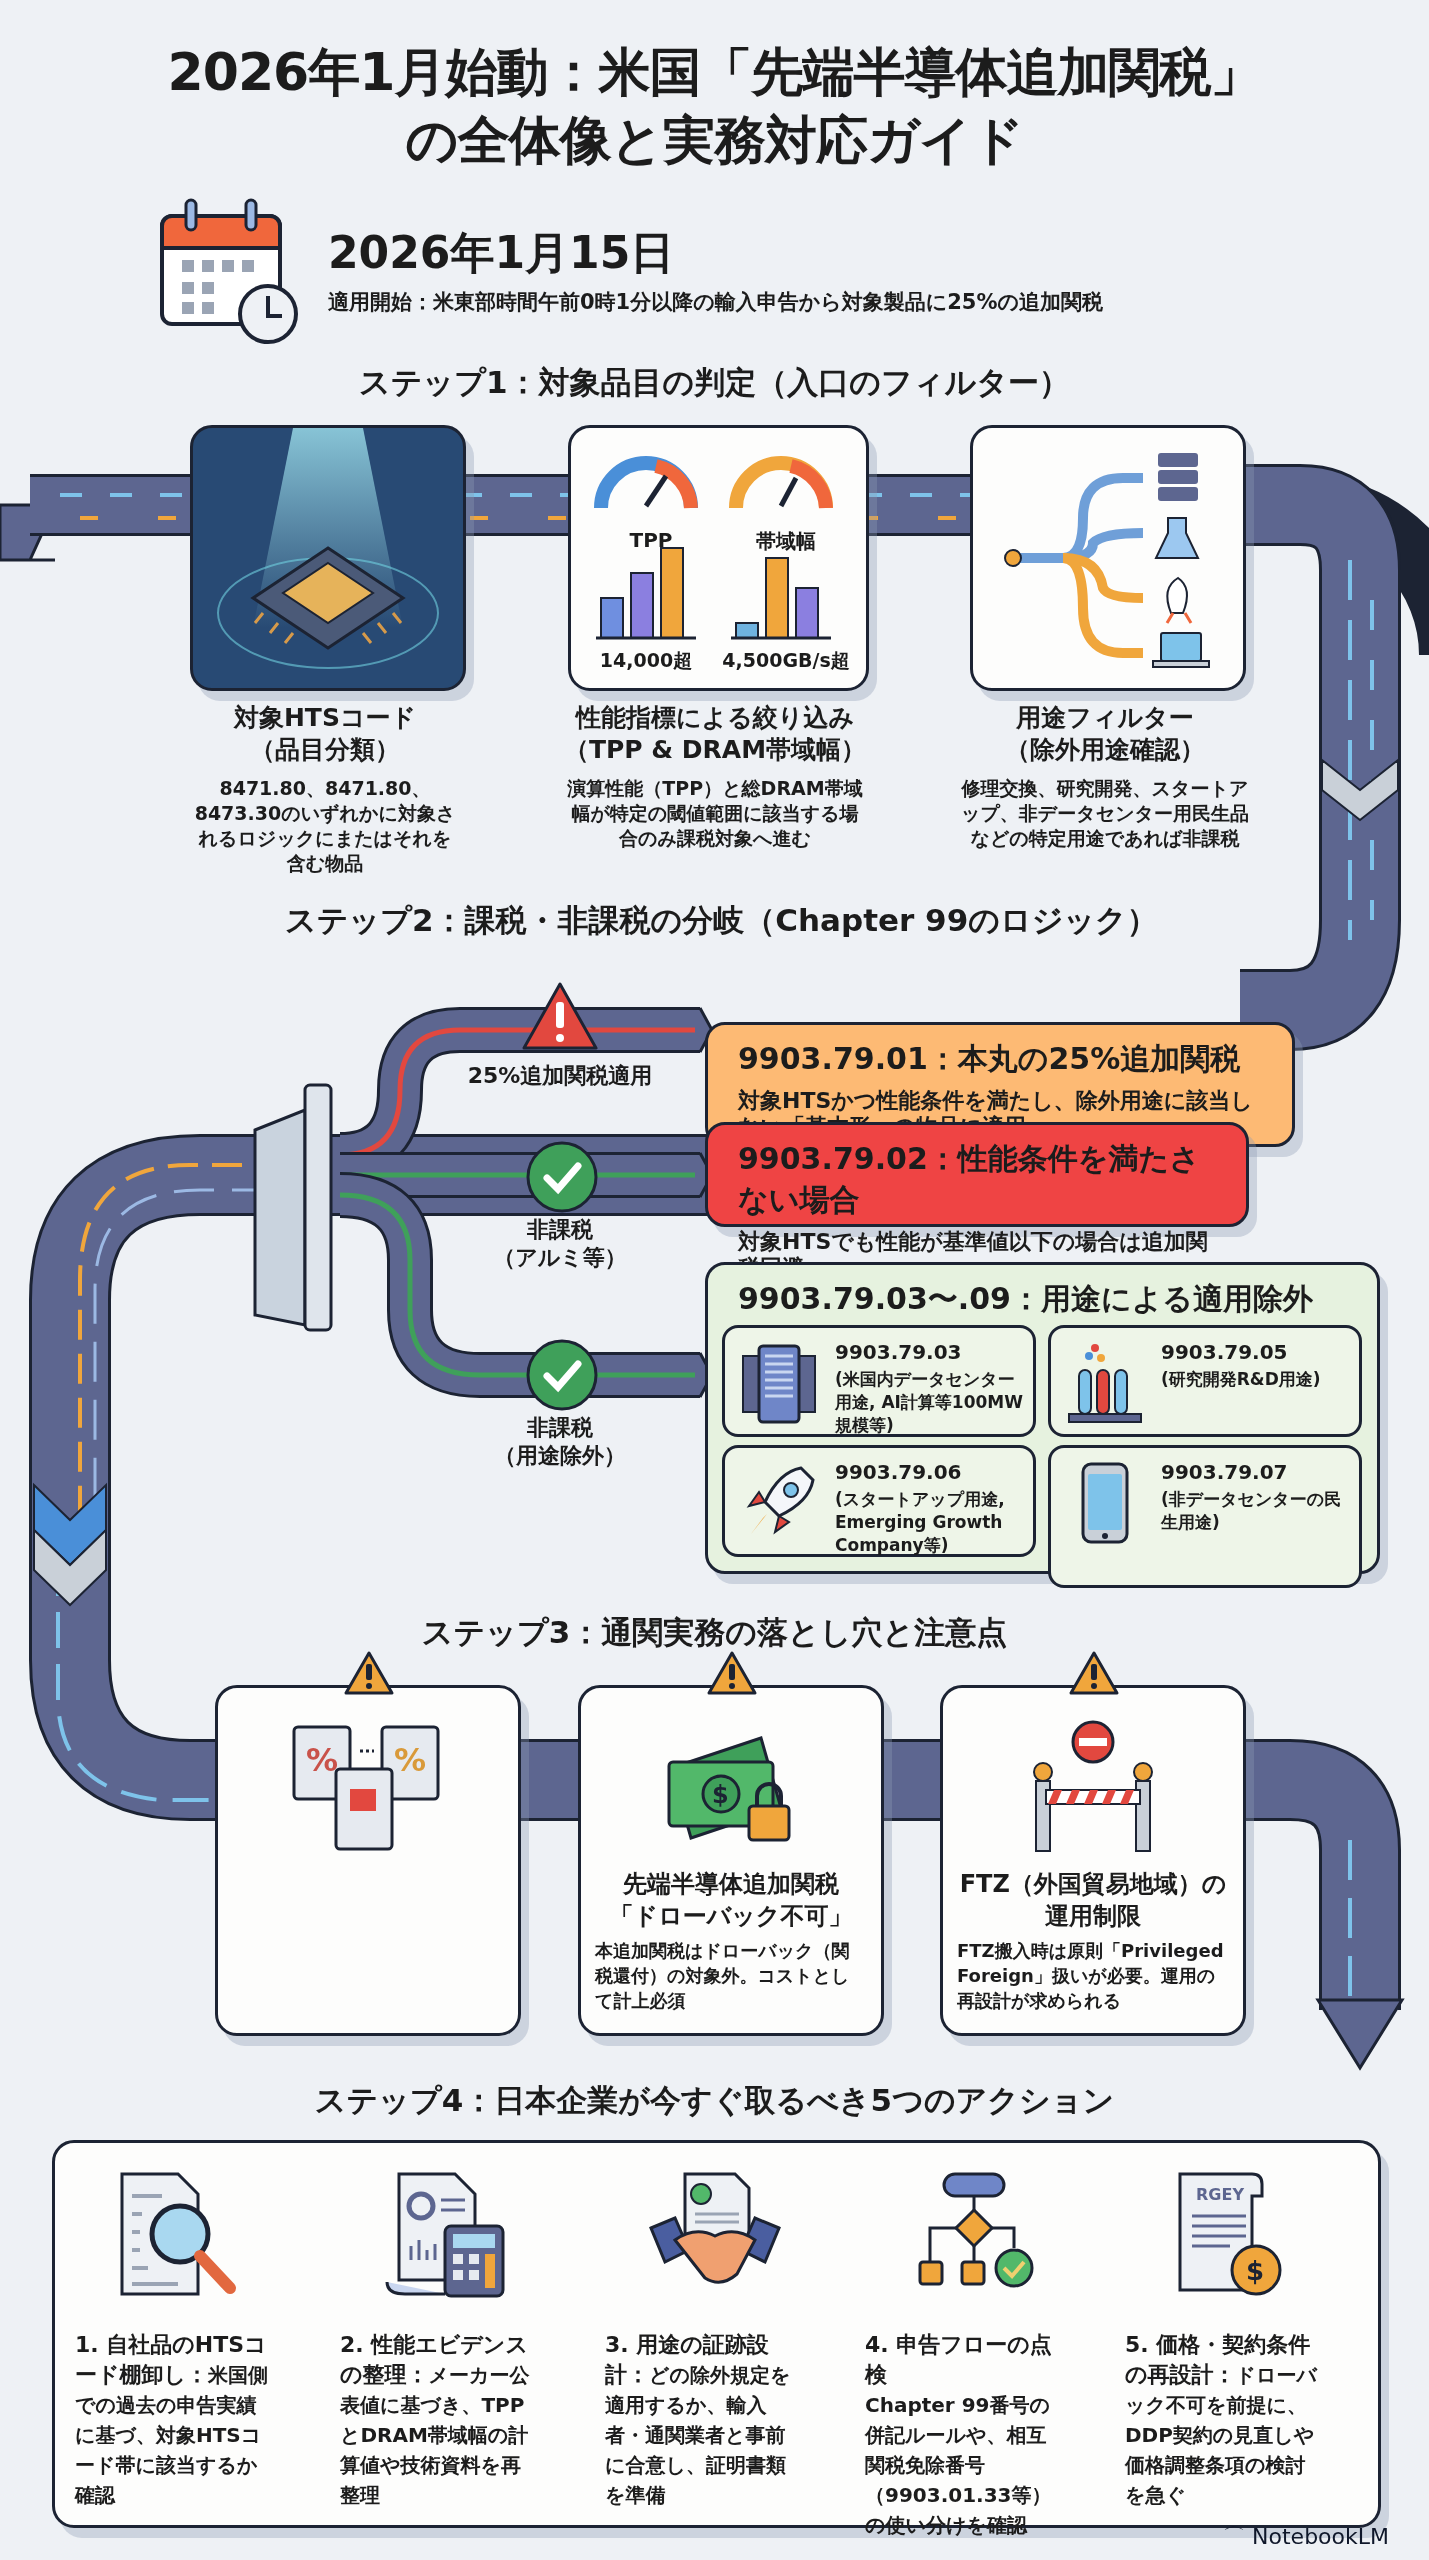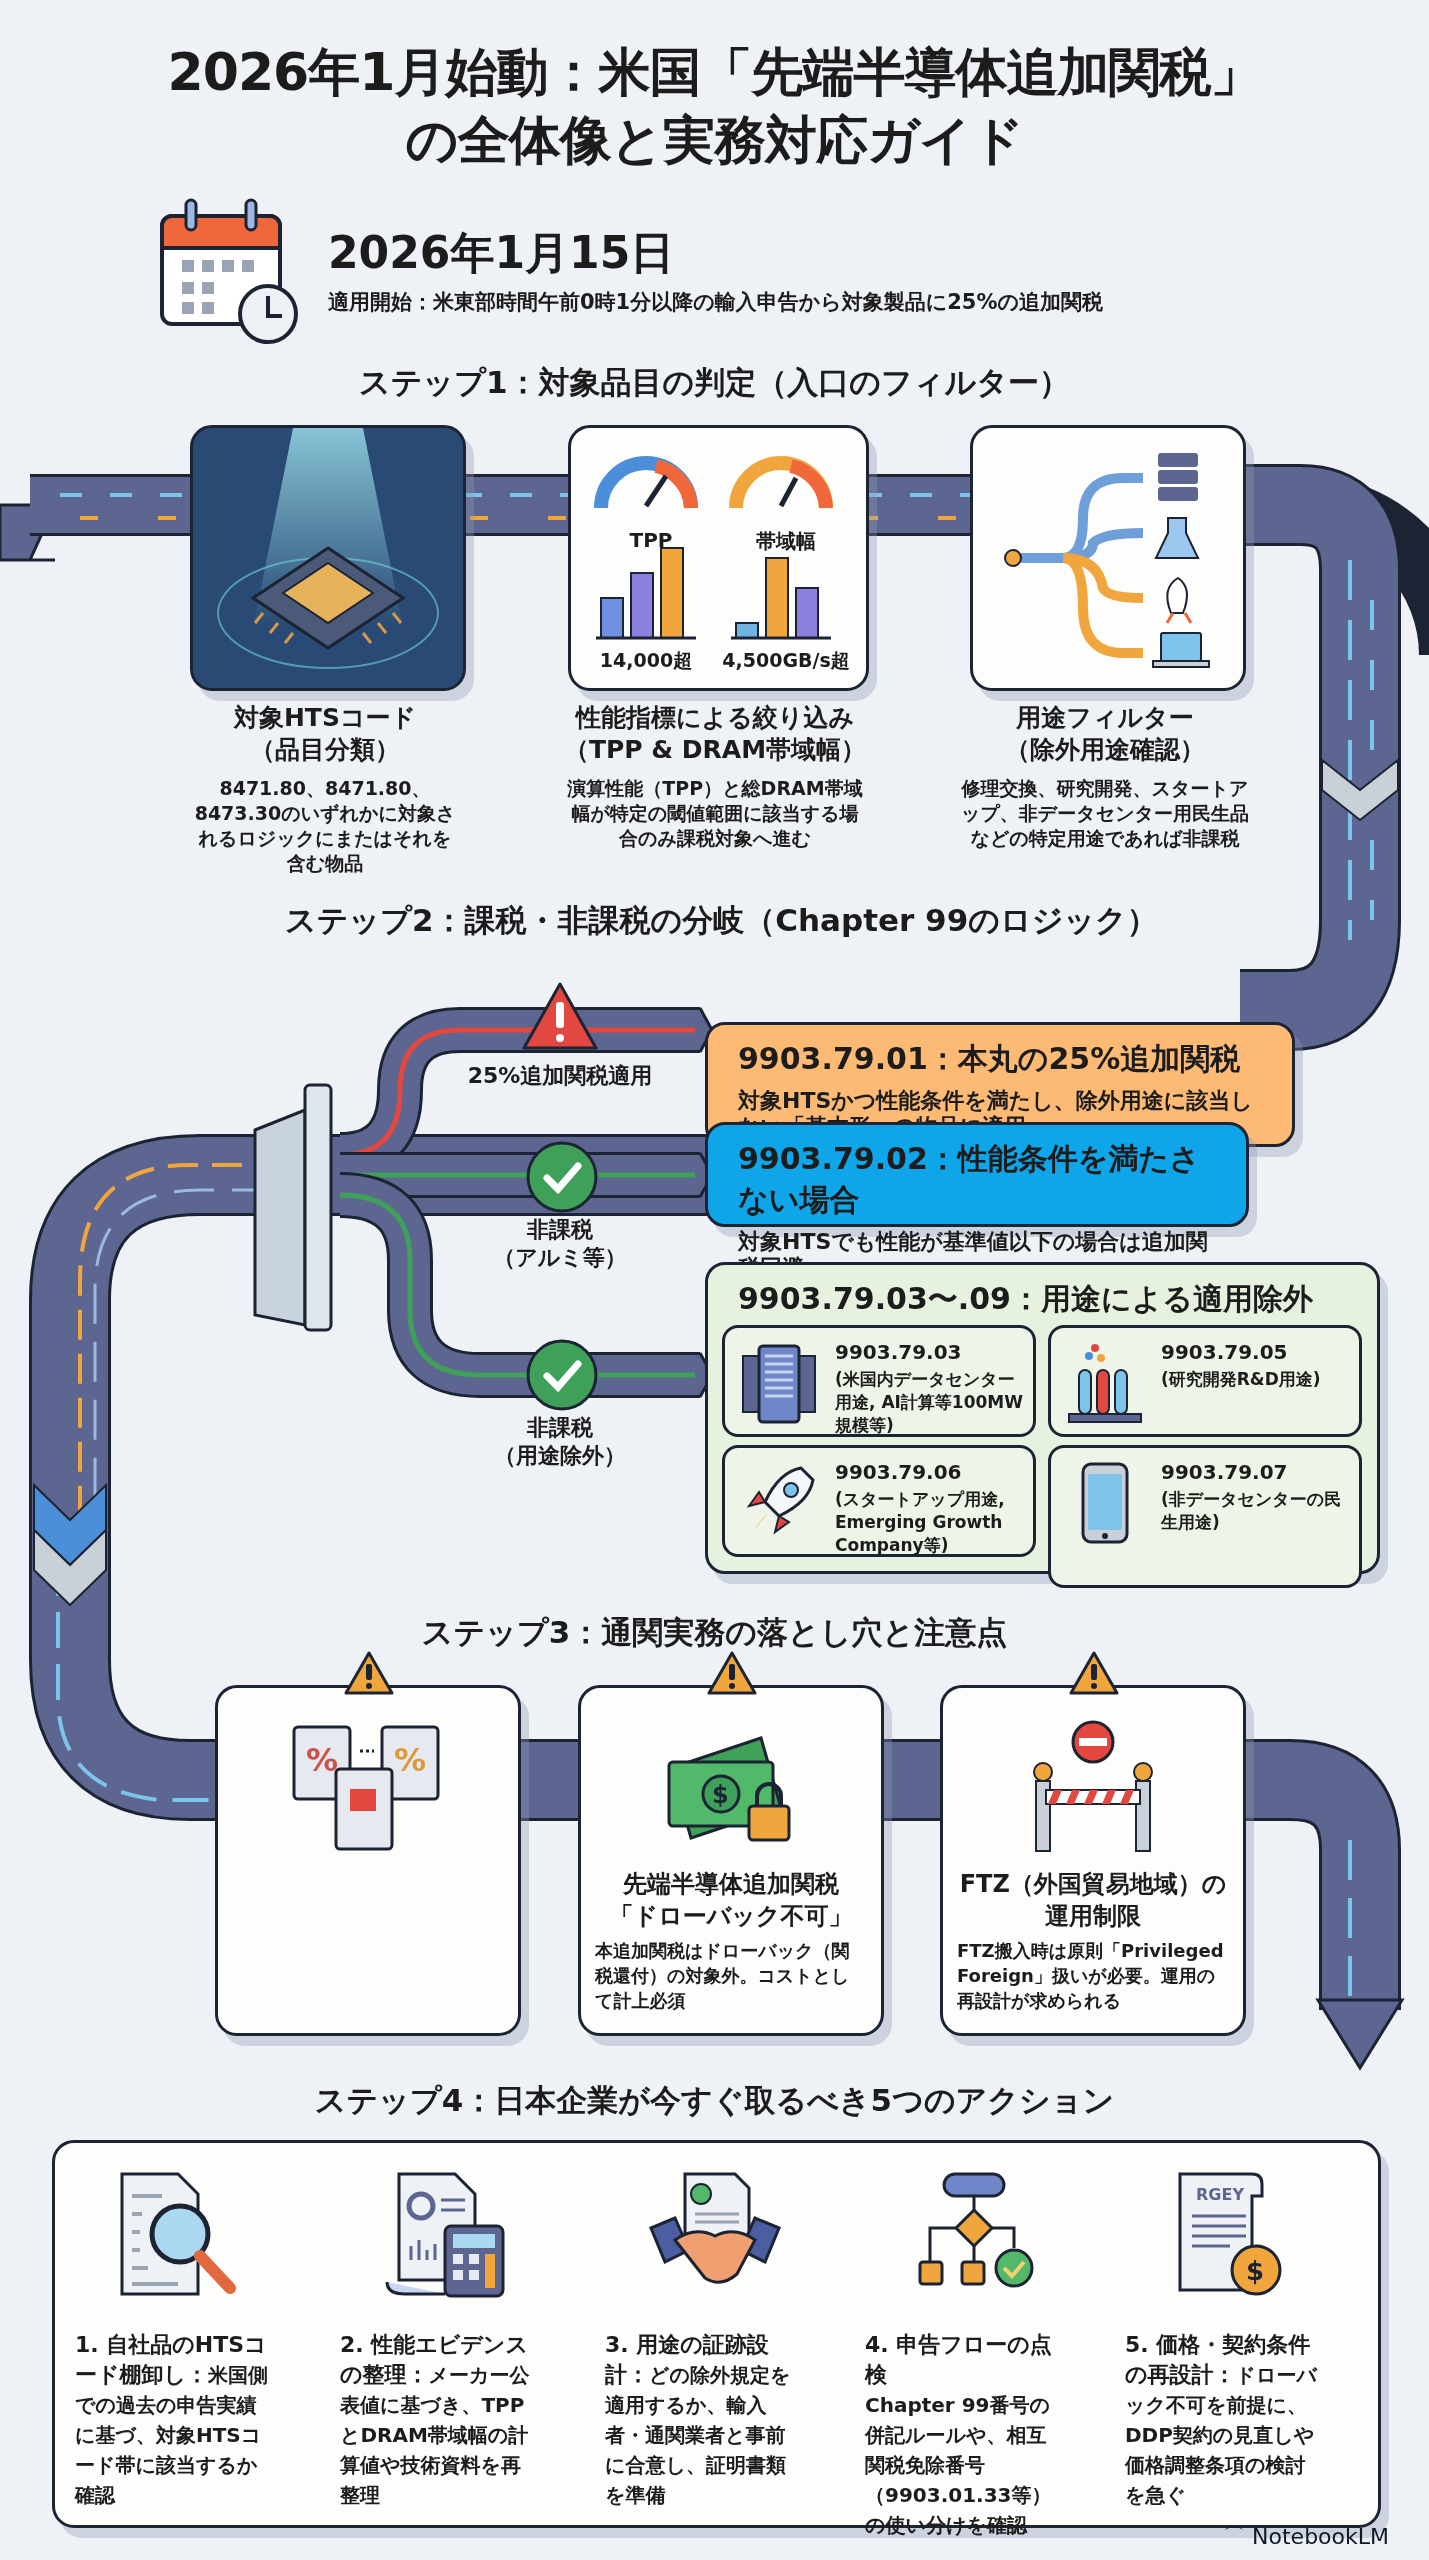--- a/index.html
+++ b/index.html
@@ -212,21 +212,21 @@
 </svg>
 <div class="blabel" style="left:460px;top:1414px;width:200px;">
   <div>非課税</div>
   <div>（用途除外）</div>
 </div>
 
 <div class="hs" style="left:705px;top:1022px;width:590px;height:125px;background:#fdba74;">
   <div class="h">9903.79.01：本丸の25%追加関税</div>
   <div class="d">対象HTSかつ性能条件を満たし、除外用途に該当しない「基本形」の物品に適用</div>
 </div>
-<div class="hs" style="left:705px;top:1122px;width:544px;height:105px;background:#0ea5e9;">
+<div class="hs" style="left:705px;top:1122px;width:544px;height:105px;background:#ef4444;">
   <div class="h">9903.79.02：性能条件を満たさない場合</div>
   <div class="d">対象HTSでも性能が基準値以下の場合は追加関税回避</div>
 </div>
 <div class="hs" style="left:705px;top:1262px;width:675px;height:312px;background:#e6f2df;">
   <div class="h">9903.79.03〜.09：用途による適用除外</div>
 </div>
 
 <div class="sub" style="left:722px;top:1325px;width:314px;height:112px;">
   <svg class="icon" style="left:14px;top:16px" width="80" height="80">
     <rect x="4" y="12" width="16" height="56" fill="#5d6690" stroke="#1c2333" stroke-width="2"></rect>

